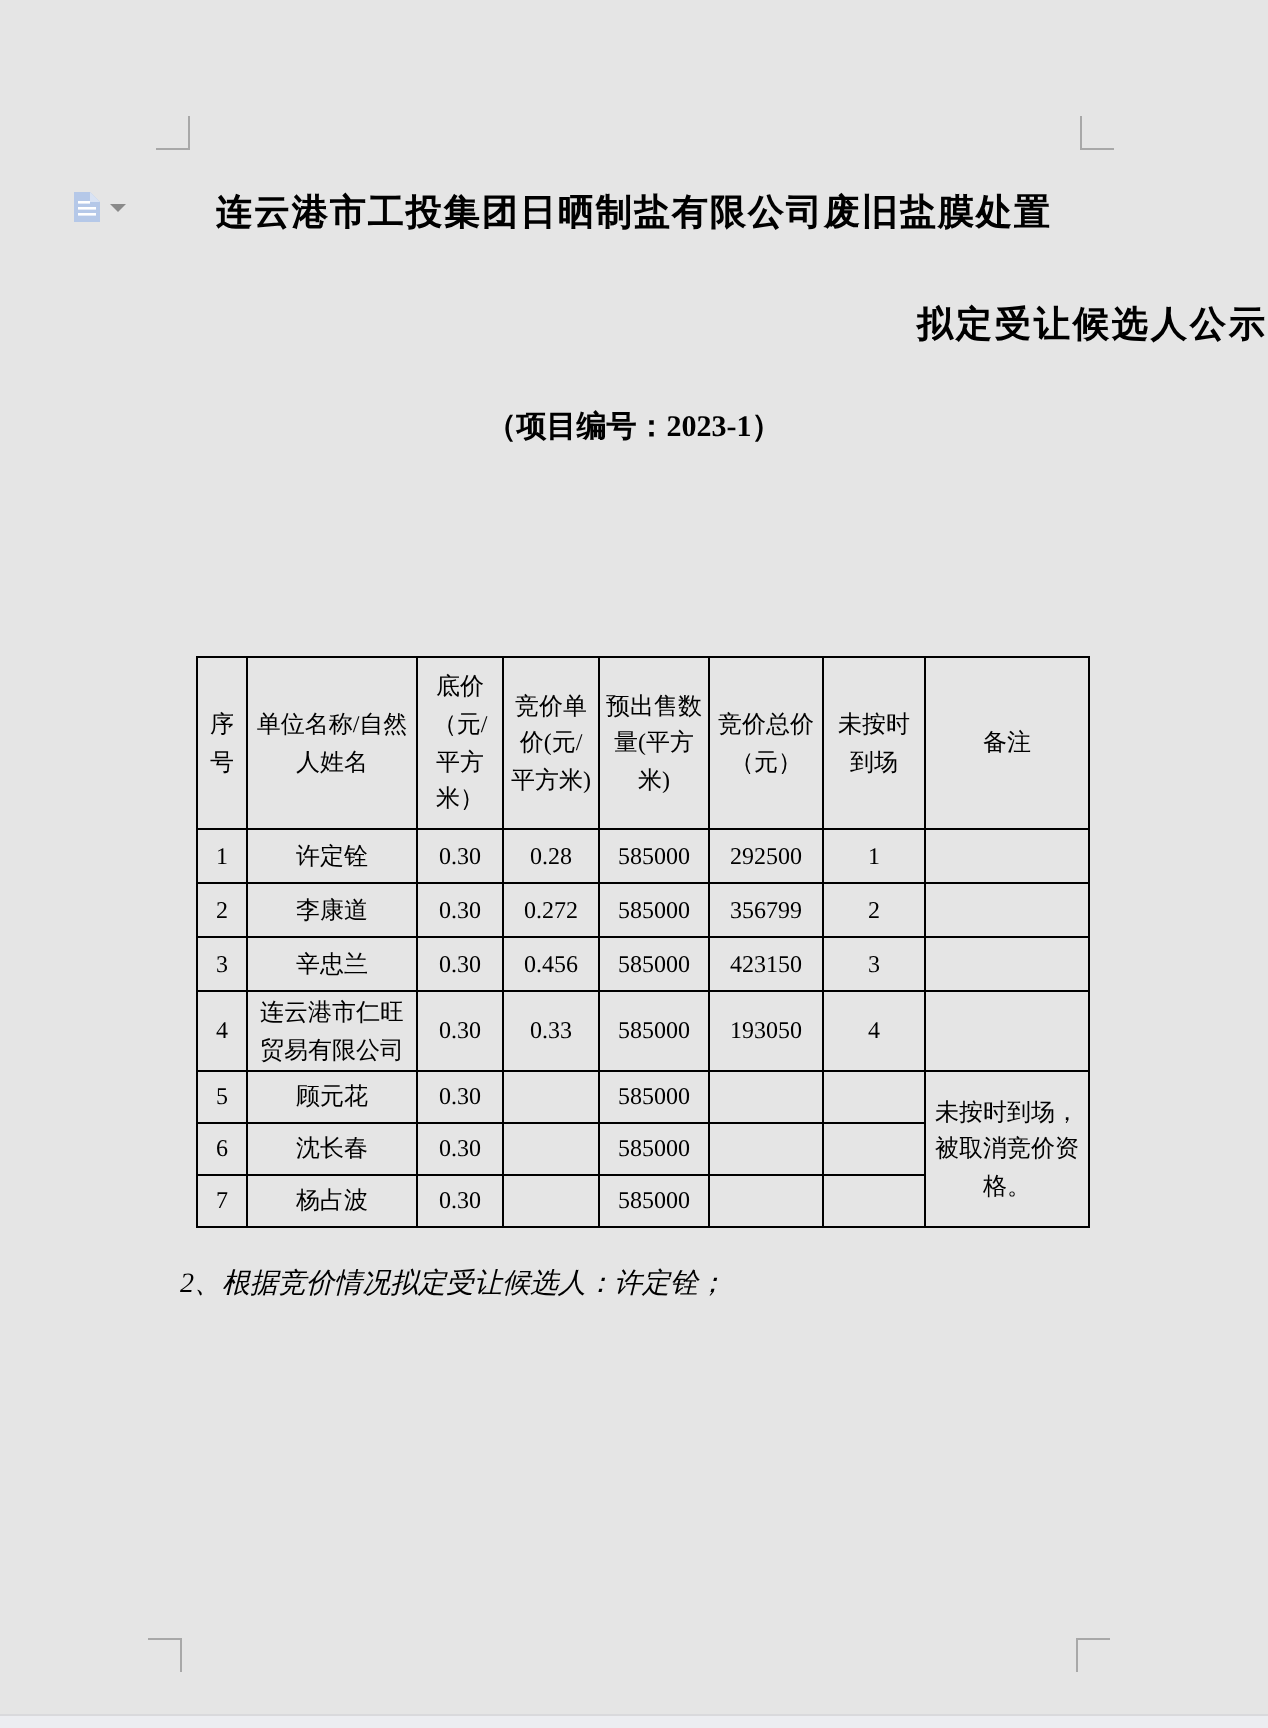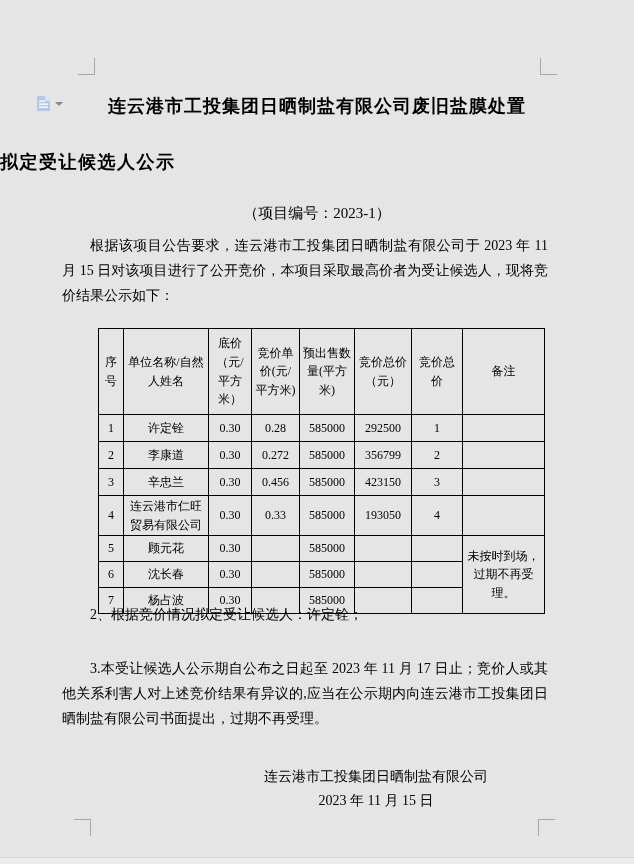--- a/index.html
+++ b/index.html
@@ -21,31 +21,31 @@
   
   .paste-btn{position:absolute;left:36px;top:95px;width:28px;height:18px;cursor:pointer;}
   .paste-btn .arrow{
     position:absolute;left:19px;top:7px;width:0;height:0;
     border-left:4px solid transparent;border-right:4px solid transparent;
     border-top:4px solid #8a8a8a;
   }
 
   .doc-title{position:absolute;left:0;top:94px;width:100%;text-align:center;
     font-size:18px;font-weight:bold;letter-spacing:1px;}
-  .doc-subtitle{position:absolute;left:0;top:150px;width:100%;text-align:left;
+  .doc-subtitle{position:absolute;left:0;top:150px;width:100%;text-align:right;
     font-size:18px;font-weight:bold;letter-spacing:1.5px;}
   .project-no{position:absolute;left:0;top:204px;width:100%;text-align:center;
-    font-size:15px;font-weight:normal;}
+    font-size:15px;font-weight:bold;}
 
   .body-text{position:absolute;left:62px;width:486px;font-size:14px;
     line-height:25px;text-align:justify;}
   .indent{text-indent:2em;}
   .para1{top:233px;}
   .sec1{top:303px;}
-  .para2{top:602px;}
+  .para2{top:630px;font-style:italic;}
   .para3{top:656px;}
   .phone1{top:721px;line-height:21px;}
   .phone2{top:742px;line-height:21px;}
   .sig-block{position:absolute;left:245px;top:765px;width:262px;text-align:center;
     font-size:14px;line-height:24px;}
 
   table.bid{position:absolute;left:98px;top:328px;width:446px;
     border-collapse:collapse;table-layout:fixed;font-size:12px;}
   table.bid th,table.bid td{
     border:1px solid #000;text-align:center;vertical-align:middle;
@@ -80,42 +80,41 @@
         <rect x="3" y="11.5" width="9" height="1.3" fill="#fff"></rect>
       </svg>
     </span>
     <span class="arrow"></span>
   </div>
 
   <div class="doc-title">连云港市工投集团日晒制盐有限公司废旧盐膜处置</div>
   <div class="doc-subtitle">拟定受让候选人公示</div>
   <div class="project-no">（项目编号：2023-1）</div>
 
-  <div class="body-text para1 indent">根据该项目公告要求，连云港市工投集团日晒制盐有限公司于 2023 年 11 月 15 日对该项目进行了公开竞价，本项目采取最高价者为受让候选人，现将竞价结果公示如下：</div>
 
   <table class="bid">
     <colgroup>
         <col style="width: 25px;">
         <col style="width: 85px;">
         <col style="width: 43px;">
         <col style="width: 48px;">
         <col style="width: 55px;">
         <col style="width: 57px;">
         <col style="width: 51px;">
         <col style="width: 82px;">
       </colgroup>
     <thead>
       <tr>
           <th>序号</th>
           <th>单位名称/自然人姓名</th>
           <th>底价（元/平方米）</th>
           <th>竞价单价(元/平方米)</th>
           <th>预出售数量(平方米)</th>
           <th>竞价总价（元）</th>
-          <th>竞价总价</th>
+          <th>未按时到场</th>
           <th>备注</th>
         </tr>
     </thead>
     <tbody>
         <tr class="r1">
           <td>1</td>
           <td>许定铨</td>
           <td>0.30</td>
           <td>0.28</td>
           <td>585000</td>
@@ -154,21 +153,21 @@
           <td></td>
         </tr>
         <tr class="r5">
           <td>5</td>
           <td>顾元花</td>
           <td>0.30</td>
           <td></td>
           <td>585000</td>
           <td></td>
           <td></td>
-          <td rowspan="3">未按时到场，过期不再受理。</td>
+          <td rowspan="3">未按时到场，被取消竞价资格。</td>
         </tr>
         <tr class="r6">
           <td>6</td>
           <td>沈长春</td>
           <td>0.30</td>
           <td></td>
           <td>585000</td>
           <td></td>
           <td></td>
         </tr>
@@ -178,22 +177,17 @@
           <td>0.30</td>
           <td></td>
           <td>585000</td>
           <td></td>
           <td></td>
         </tr>
       </tbody>
   </table>
 
   <div class="body-text para2 indent">2、根据竞价情况拟定受让候选人：许定铨；</div>
-  <div class="body-text para3 indent">3.本受让候选人公示期自公布之日起至 2023 年 11 月 17 日止；竞价人或其他关系利害人对上述竞价结果有异议的,应当在公示期内向连云港市工投集团日晒制盐有限公司书面提出，过期不再受理。</div>
 
 
-  <div class="sig-block">
-    <div>连云港市工投集团日晒制盐有限公司</div>
-    <div>2023 年 11 月 15 日</div>
-  </div>
 
   <div class="app-gap"></div>
 </div>
 
 </body></html>

